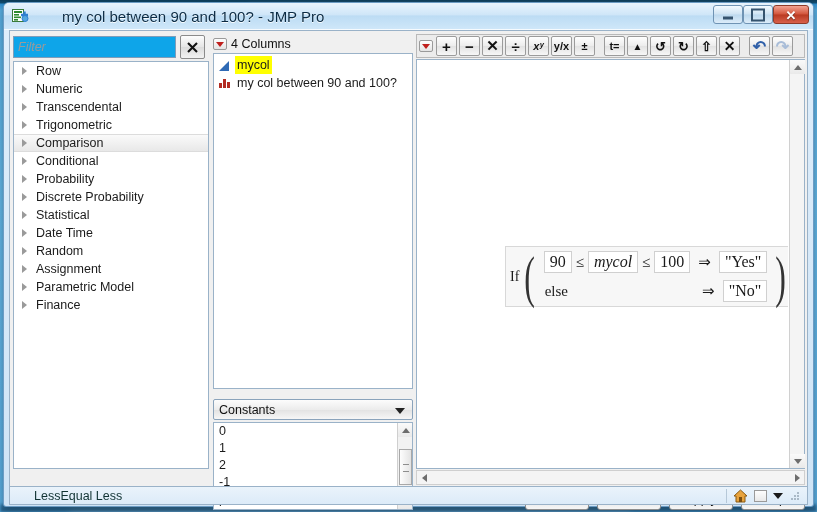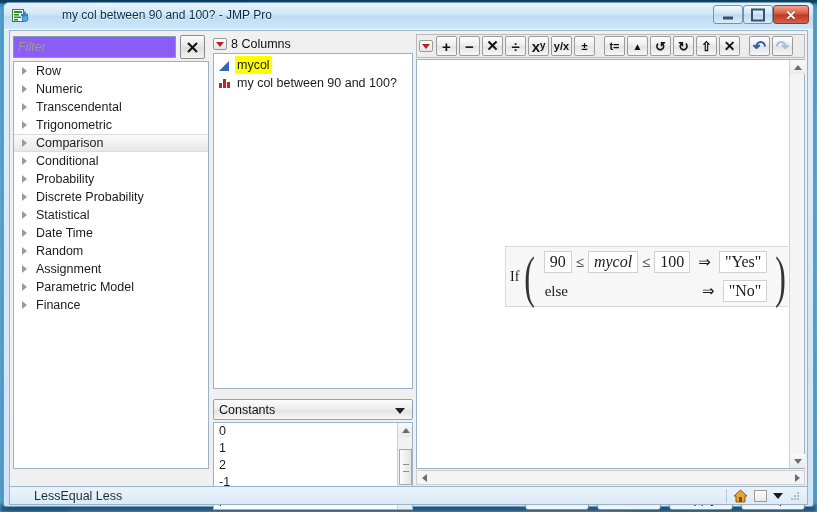--- a/index.html
+++ b/index.html
@@ -28,41 +28,41 @@
   
   #window{position:absolute;left:3px;top:2px;width:811px;height:505px;
     border:1px solid #6c9cc4;border-radius:6px 6px 3px 3px;
     background:linear-gradient(180deg,#dfeefb 0%,#cfe4f6 100%);
     box-shadow:0 2px 8px rgba(0,0,0,.35);
     box-sizing:border-box;}
   #titlebar{position:relative;height:26px;
     background:linear-gradient(180deg,#e9f4fd 0%,#cfe6f8 45%,#bcdcf4 50%,#cfe7f9 100%);
     border-radius:5px 5px 0 0;border-bottom:1px solid rgba(255,255,255,.6);}
   #app-icon{position:absolute;left:8px;top:5px;width:17px;height:16px;}
-  #title-text{position:absolute;left:30px;top:5px;font-size:12px;color:#0b2b44;
+  #title-text{position:absolute;left:30px;top:5px;font-size:15px;color:#0b2b44;
     text-shadow:0 1px 0 rgba(255,255,255,.85);white-space:nowrap;padding-left:28px;}
   .wbtn{position:absolute;top:2px;height:19px;border:1px solid #6f93b4;
     border-radius:3px;box-sizing:border-box;cursor:default;}
   .wbtn .g{position:absolute;left:50%;top:50%;transform:translate(-50%,-50%);}
   #btn-min{left:709px;width:30px;background:linear-gradient(180deg,#f4fbff,#cfe3f3 48%,#bcd8ee 52%,#dcecf9);}
   #btn-max{left:739px;width:30px;background:linear-gradient(180deg,#f4fbff,#cfe3f3 48%,#bcd8ee 52%,#dcecf9);}
   #btn-close{left:769px;width:36px;background:linear-gradient(180deg,#f3a392,#d2543b 48%,#b93a22 52%,#d8604a);
     border-color:#8e3a28;}
   #btn-min .g{width:10px;height:3px;background:#35536e;top:12px;}
   #btn-max .g{width:10px;height:9px;border:2px solid #35536e;background:transparent;}
   #btn-close .g{font-size:13px;font-weight:bold;color:#fff;text-shadow:0 1px 1px rgba(0,0,0,.5);line-height:1;}
 
   
   #client{position:absolute;left:5px;top:27px;width:799px;height:474px;
     background:#f0f0f0;border:1px solid #9ab2c8;box-sizing:border-box;}
 
   
   #filter-row{position:absolute;left:3px;top:3px;width:196px;height:26px;}
   #filter-input{position:absolute;left:0;top:2px;width:163px;height:22px;
-    border:1px solid #7f9db9;background:#8b5cf6;box-sizing:border-box;
+    border:1px solid #7f9db9;background:#0ea5e9;box-sizing:border-box;
     font-family:"Liberation Sans",sans-serif;font-size:12.5px;color:#222;
     padding:0 4px;font-style:normal;}
   #filter-input::placeholder{color:#9a9a9a;font-style:italic;}
   #filter-clear{position:absolute;left:167px;top:1px;width:25px;height:24px;
     background:linear-gradient(180deg,#fdfdfd,#e6e6e6 48%,#dcdcdc 52%,#f2f2f2);
     border:1px solid #8b8b8b;border-radius:2px;box-sizing:border-box;
     display:flex;align-items:center;justify-content:center;cursor:default;}
   #cat-list{position:absolute;left:3px;top:30px;width:196px;height:408px;
     background:#fff;border:1px solid #9ab2c8;box-sizing:border-box;overflow:hidden;}
   .cat-item{position:relative;height:18px;line-height:18px;padding-left:22px;
@@ -252,21 +252,21 @@
         <div class="cat-item"><span class="tri"></span><span>Random</span></div>
         <div class="cat-item"><span class="tri"></span><span>Assignment</span></div>
         <div class="cat-item"><span class="tri"></span><span>Parametric Model</span></div>
         <div class="cat-item"><span class="tri"></span><span>Finance</span></div>
       </div>
 
     <div id="col-header">
       <div id="col-menu-arrow">
           <i></i>
         </div>
-      <span id="col-count">8 Columns</span>
+      <span id="col-count">4 Columns</span>
     </div>
     <div id="col-list">
 
     <div class="col-item sel">
           <span class="ico ico-cont"></span>
           <span class="lbl">mycol</span>
         </div>
         <div class="col-item">
           <span class="ico ico-nom">
             <b></b>
@@ -311,21 +311,21 @@
         <div class="tbtn" title="Subtract">
           <span style="font-weight: bold; font-size: 15px;">−</span>
         </div>
         <div class="tbtn" title="Multiply">
           <span style="font-weight: bold; font-size: 15px;">✕</span>
         </div>
         <div class="tbtn" title="Divide">
           <span style="font-weight: bold; font-size: 15px;">÷</span>
         </div>
         <div class="tbtn" title="Exponent">
-          <span style="font-size: 15px; font-weight: bold;">xʸ</span>
+          <span style="font-size: 11px; font-weight: bold; font-style: italic;">xʸ</span>
         </div>
         <div class="tbtn" title="Reciprocal">
           <span style="font-size: 11px; font-weight: bold;">y/x</span>
         </div>
         <div class="tbtn" title="Change Sign">
           <span style="font-size: 11px; font-weight: bold;">±</span>
         </div>
         <div class="tbtn gap" title="Insert Local Variable">
           <span style="font-size: 11px; font-weight: bold;">t=</span>
         </div>

